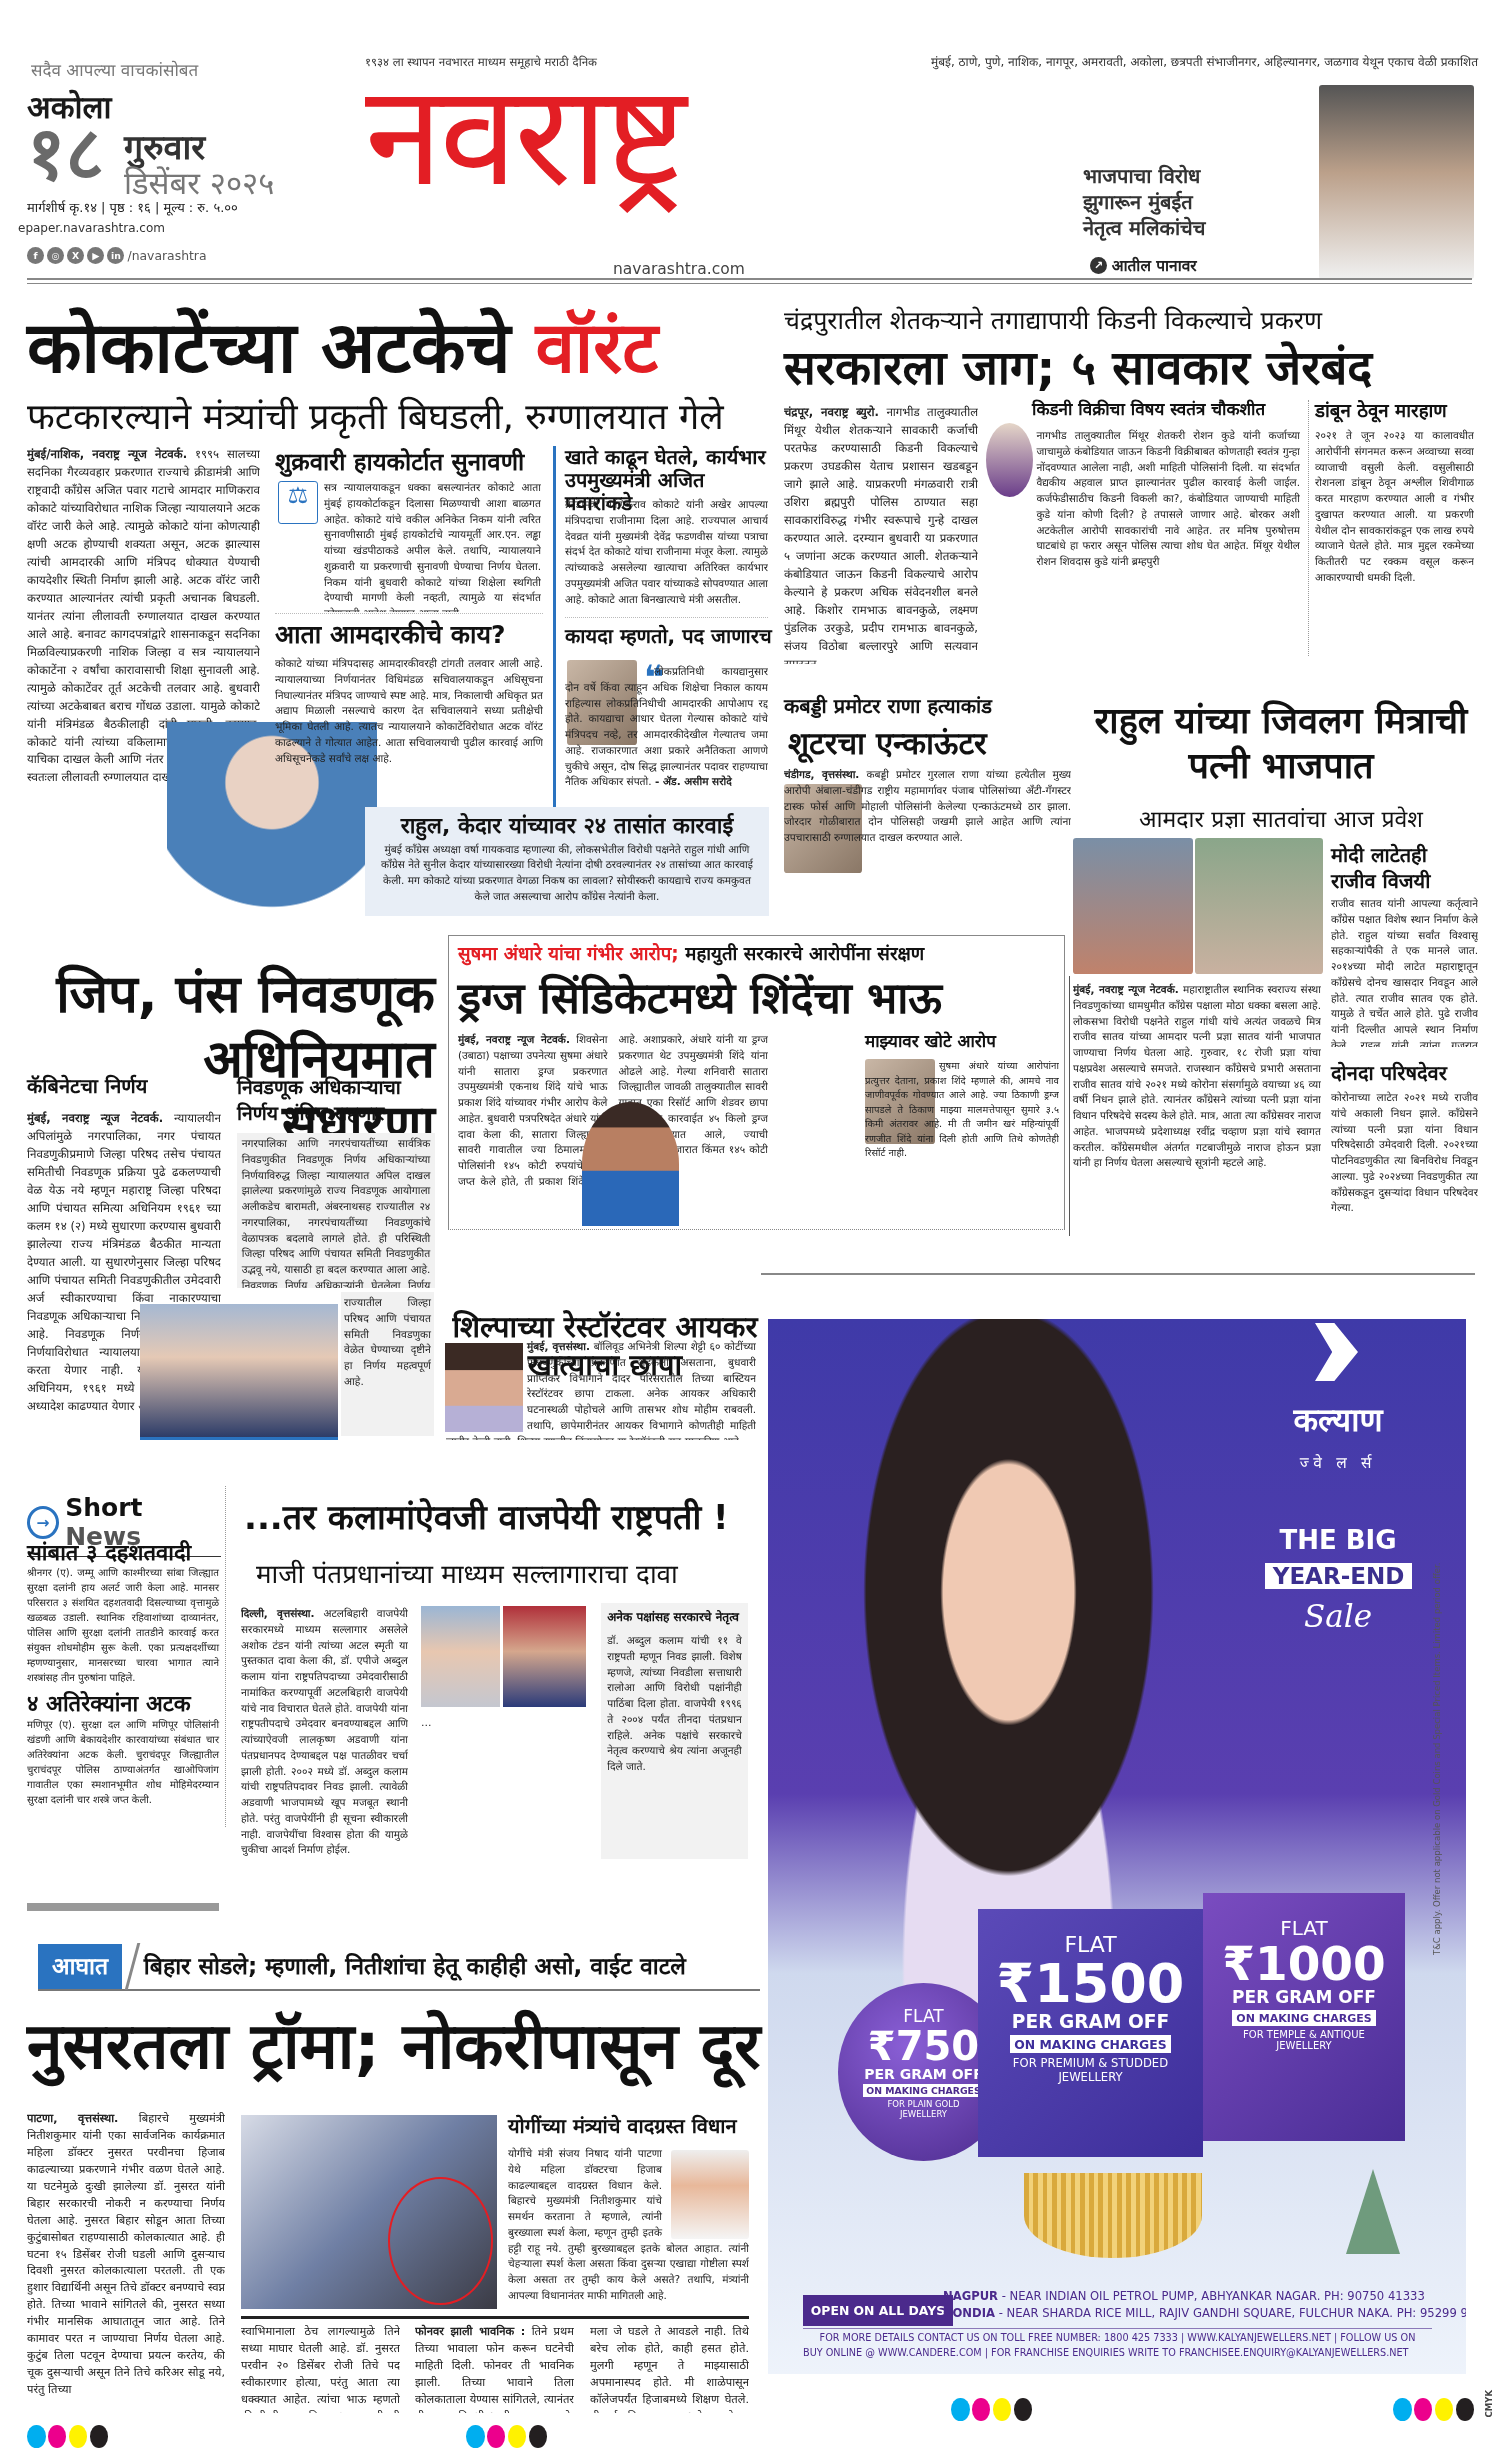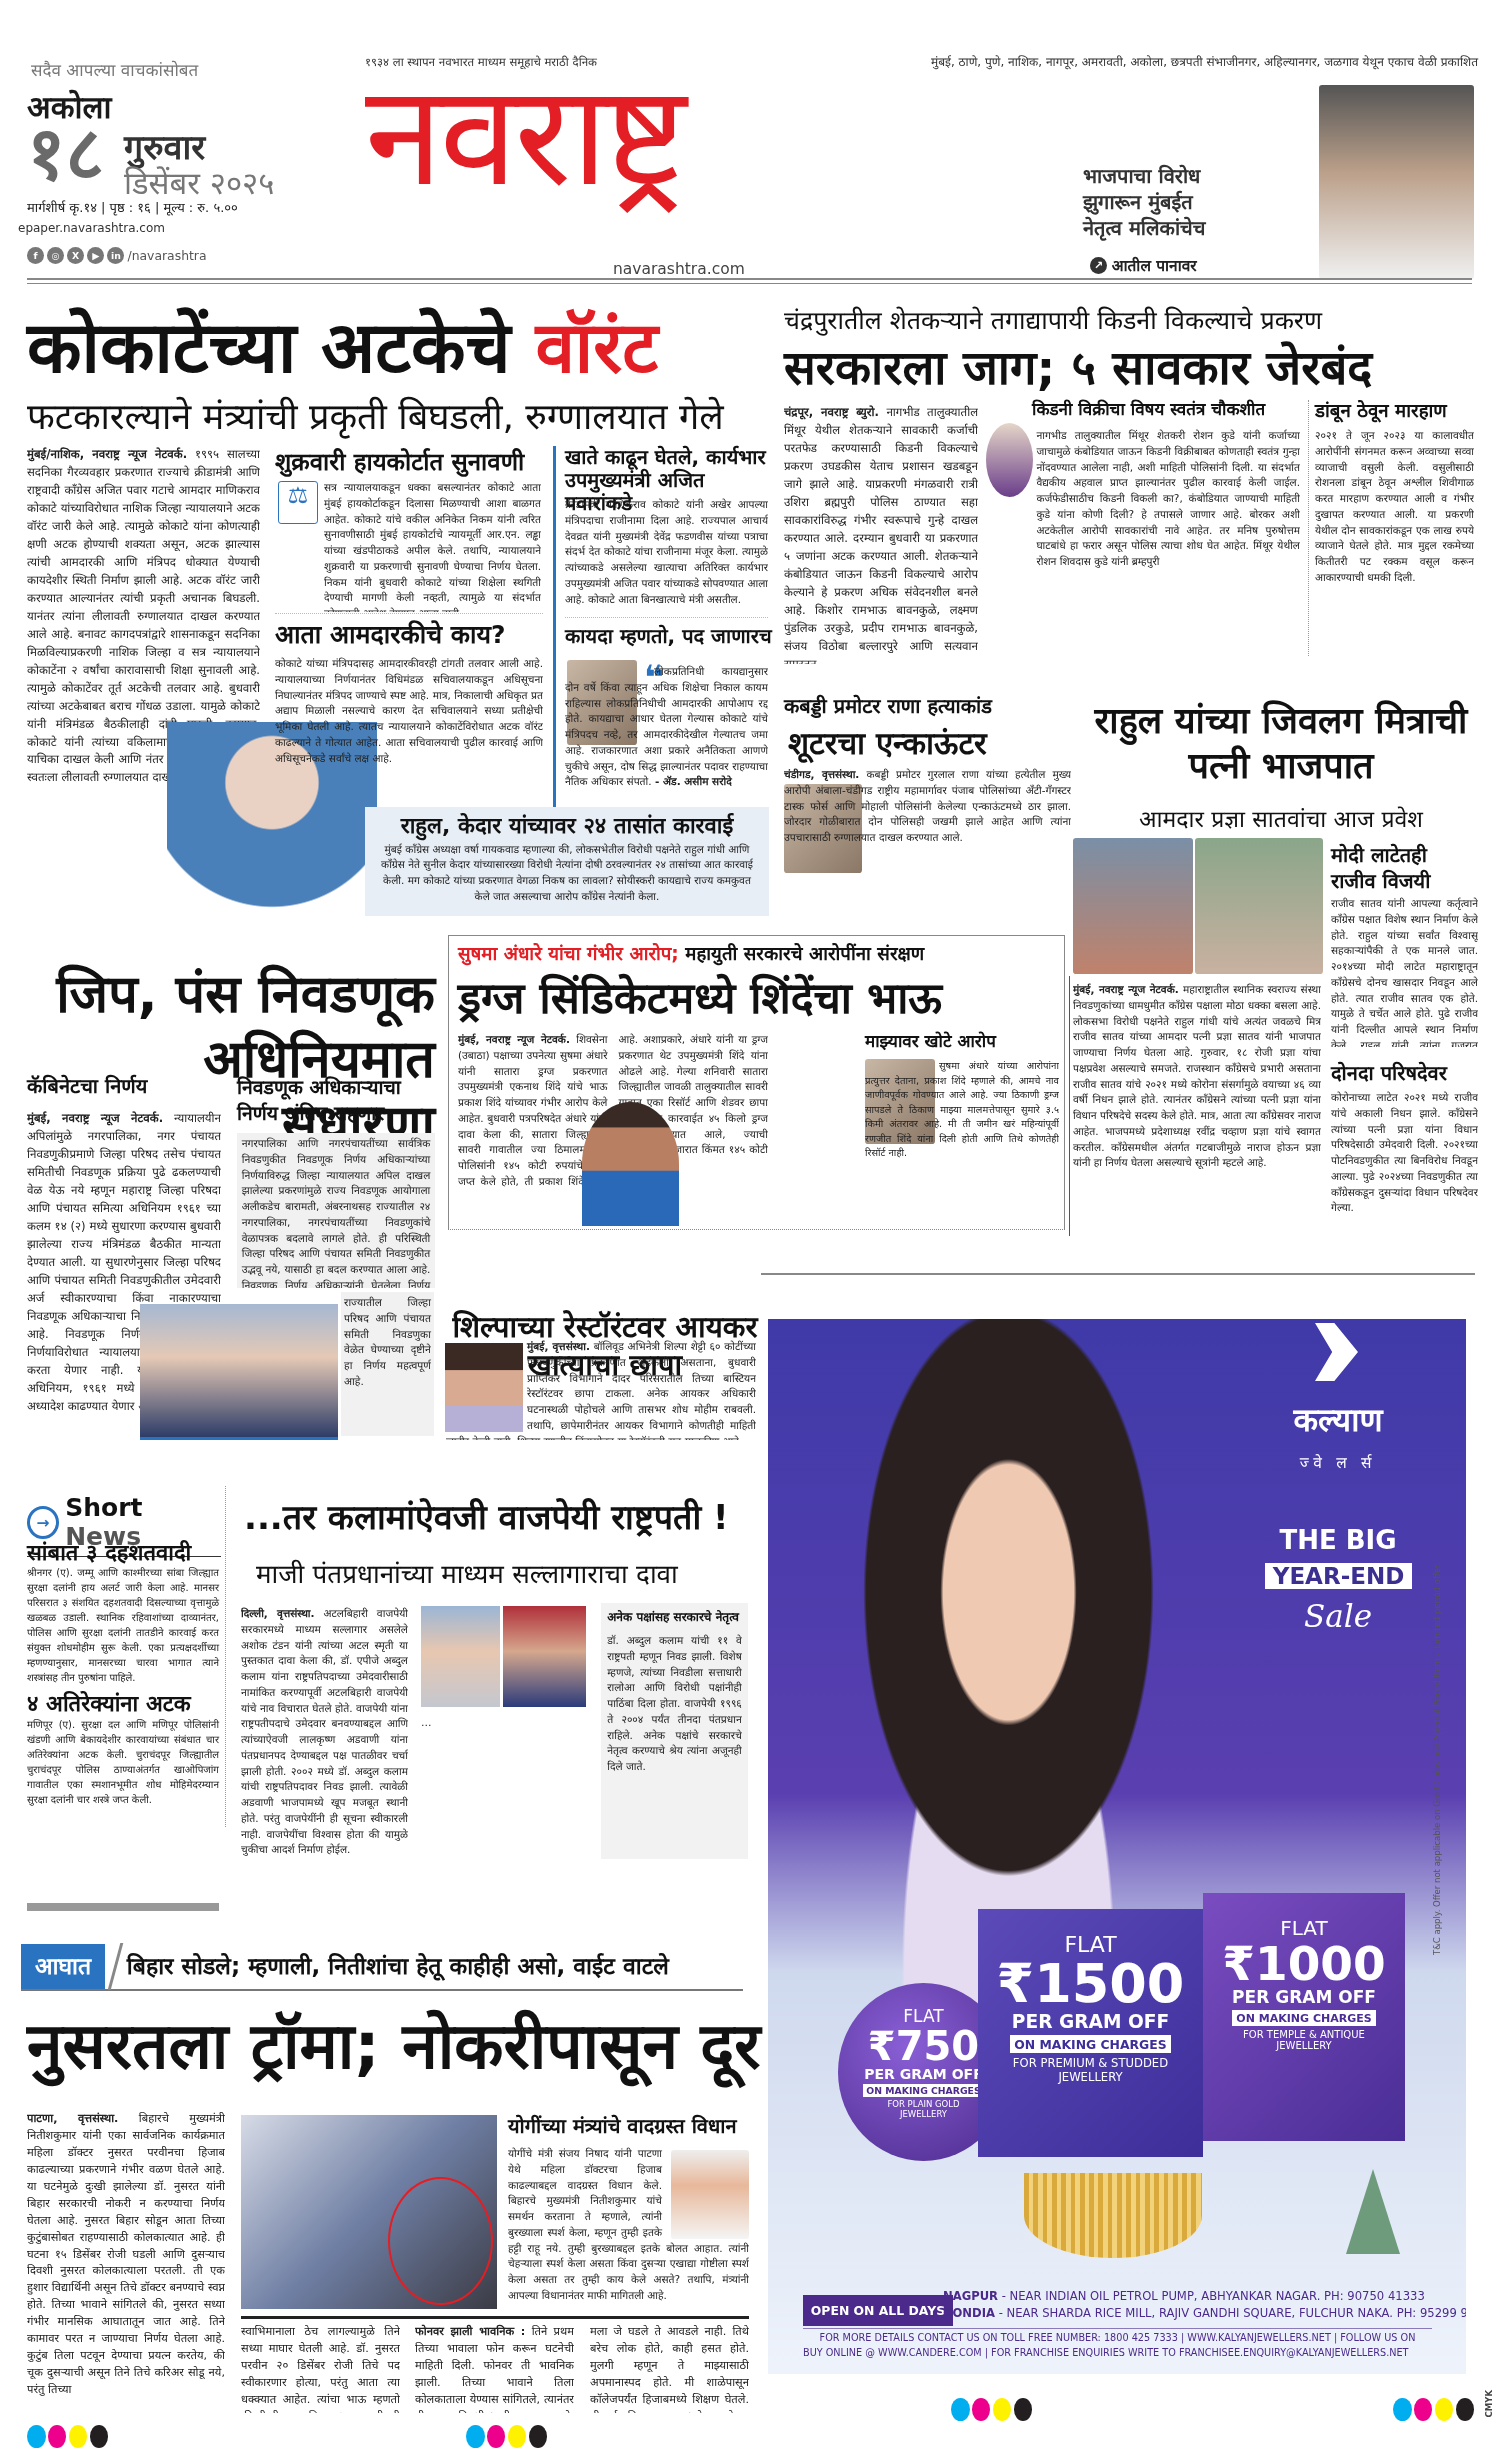--- a/index.html
+++ b/index.html
@@ -187,21 +187,21 @@
   <span>अटलबिहारी वाजपेयी सरकारमध्ये माध्यम सल्लागार असलेले अशोक टंडन यांनी त्यांच्या अटल स्मृती या पुस्तकात दावा केला की, डॉ. एपीजे अब्दुल कलाम यांना राष्ट्रपतिपदाच्या उमेदवारीसाठी नामांकित करण्यापूर्वी अटलबिहारी वाजपेयी यांचे नाव विचारात घेतले होते. वाजपेयी यांना राष्ट्रपतीपदाचे उमेदवार बनवण्याबद्दल आणि त्यांच्याऐवजी लालकृष्ण अडवाणी यांना पंतप्रधानपद देण्याबद्दल पक्ष पातळीवर चर्चा झाली होती. २००२ मध्ये डॉ. अब्दुल कलाम यांची राष्ट्रपतिपदावर निवड झाली. त्यावेळी अडवाणी भाजपामध्ये खूप मजबूत स्थानी होते. परंतु वाजपेयींनी ही सूचना स्वीकारली नाही. वाजपेयींचा विश्वास होता की यामुळे चुकीचा आदर्श निर्माण होईल.</span>
 </div>
 <div class="abs" style="left:421px;top:1606px;width:79px;height:101px;background:linear-gradient(#9bb6d4,#e8c7b0 45%,#c4c7d0)"></div>
 <div class="abs" style="left:503px;top:1606px;width:83px;height:101px;background:linear-gradient(#b0303a,#d5a78d 45%,#2b3b7a)"></div>
 <div class="abs sm" style="left:421px;top:1715px;width:165px;height:147px;overflow:hidden">…</div>
 <div class="abs" style="left:601px;top:1603px;width:147px;height:256px;background:#f2f2f2;padding:6.2px">
   <div class="hd" style="font-size:12px;line-height:1.35">अनेक पक्षांसह सरकारचे नेतृत्व</div>
   <div class="sm" style="margin-top:7.8px;height:178px;overflow:hidden">डॉ. अब्दुल कलाम यांची ११ वे राष्ट्रपती म्हणून निवड झाली. विशेष म्हणजे, त्यांच्या निवडीला सत्ताधारी रालोआ आणि विरोधी पक्षांनीही पाठिंबा दिला होता. वाजपेयी १९९६ ते २००४ पर्यंत तीनदा पंतप्रधान राहिले. अनेक पक्षांचे सरकारचे नेतृत्व करण्याचे श्रेय त्यांना अजूनही दिले जाते.</div>
 </div>
 
-<div class="abs" style="left:21px;top:1944px;width:722px;height:47px;border-bottom:2.3px solid #777;display:flex;align-items:center">
+<div class="abs" style="left:38px;top:1944px;width:722px;height:47px;border-bottom:2.3px solid #777;display:flex;align-items:center">
   <span class="hd" style="background:#2a73c0;color:#fff;font-size:23px;padding:6.2px 14px;height:45px;display:flex;align-items:center">आघात</span>
   <span style="width:3.1px;height:47px;background:#888;margin:0 9.3px;transform:skewX(-15deg)"></span>
   <span class="hd" style="font-size:23px;white-space:nowrap">बिहार सोडले; म्हणाली, नितीशांचा हेतू काहीही असो, वाईट वाटले</span>
 </div>
 <div class="abs hd" style="left:27px;top:2010px;font-size:64px;white-space:nowrap">नुसरतला ट्रॉमा; नोकरीपासून दूर</div>
 <div class="abs sm" style="left:27px;top:2111px;width:198px;height:299px;overflow:hidden;font-size:11.3px">
   <b>पाटणा, वृत्तसंस्था.</b>
   <span>बिहारचे मुख्यमंत्री नितीशकुमार यांनी एका सार्वजनिक कार्यक्रमात महिला डॉक्टर नुसरत परवीनचा हिजाब काढल्याच्या प्रकरणाने गंभीर वळण घेतले आहे. या घटनेमुळे दुःखी झालेल्या डॉ. नुसरत यांनी बिहार सरकारची नोकरी न करण्याचा निर्णय घेतला आहे. नुसरत बिहार सोडून आता तिच्या कुटुंबासोबत राहण्यासाठी कोलकात्यात आहे. ही घटना १५ डिसेंबर रोजी घडली आणि दुसऱ्याच दिवशी नुसरत कोलकात्याला परतली. ती एक हुशार विद्यार्थिनी असून तिचे डॉक्टर बनण्याचे स्वप्न होते. तिच्या भावाने सांगितले की, नुसरत सध्या गंभीर मानसिक आघातातून जात आहे. तिने कामावर परत न जाण्याचा निर्णय घेतला आहे. कुटुंब तिला पटवून देण्याचा प्रयत्न करतेय, की चूक दुसऱ्याची असून तिने तिचे करिअर सोडू नये, परंतु तिच्या</span>
 </div>
 <div class="abs" style="left:241px;top:2115px;width:256px;height:194px;background:linear-gradient(135deg,#d7dbe6,#6f7fa4 50%,#3b3b45)">

